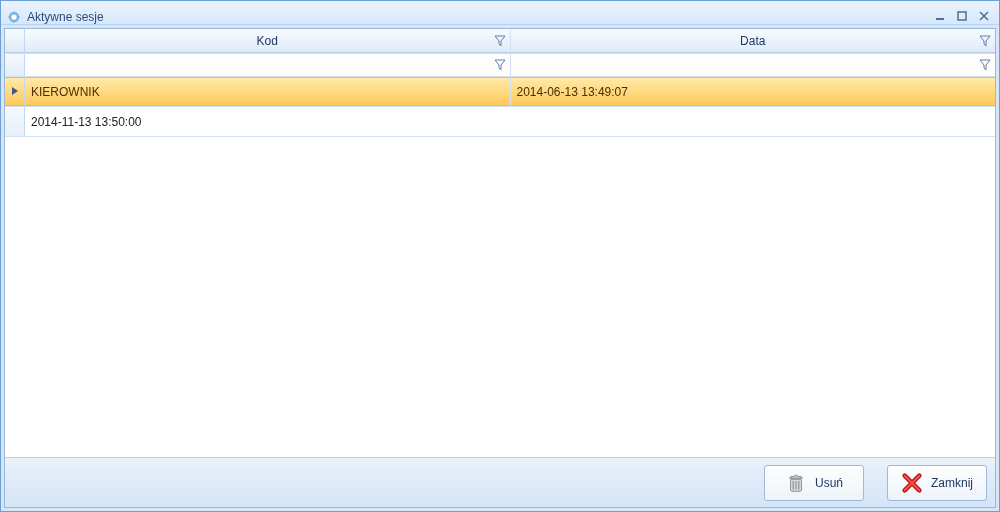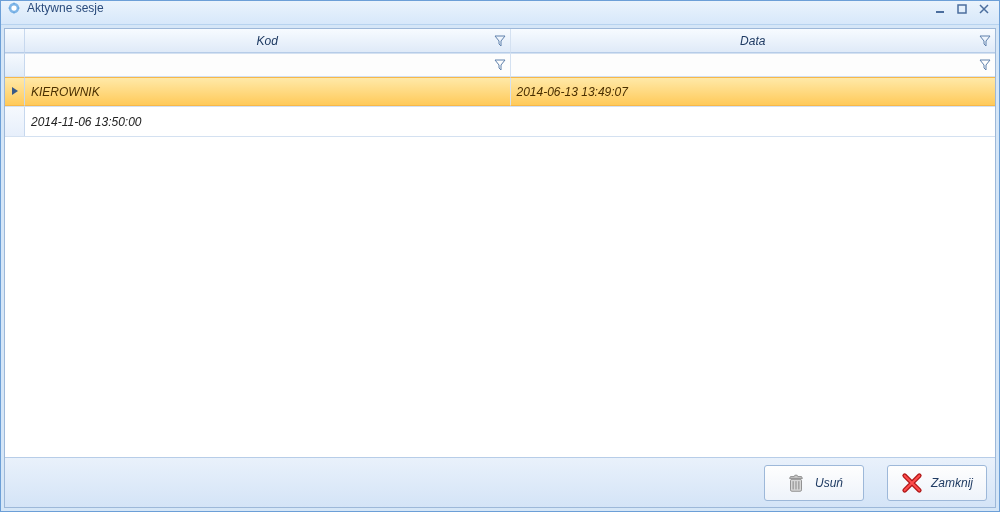--- a/index.html
+++ b/index.html
@@ -16,21 +16,21 @@
     border: 1px solid #6c9fd7;
     background: #d5e6f7;
     display: flex;
     flex-direction: column;
   }
   .titlebar {
     height: 24px;
     background: linear-gradient(#eaf3fc, #d7e8fa);
     border-bottom: 1px solid #b7d3ef;
     display: flex;
-    align-items: flex-start;
+    align-items: flex-end;
     padding: 0 6px;
     color: #2a4b7c;
     font-size: 12px;
     user-select: none;
   }
   .titlebar .app-icon {
     width: 14px; height: 14px;
     margin-right: 6px;
     display: inline-block;
   }
@@ -44,21 +44,20 @@
     font-size: 11px;
   }
   .content-area {
     flex: 1;
     margin: 3px;
     background: #fff;
     border: 1px solid #9db8d9;
     display: flex;
     flex-direction: column;
     overflow: hidden;
-    font-style: italic;
   }
   .grid {
     flex: 1;
     display: flex;
     flex-direction: column;
     overflow: hidden;
   }
   .grid-row {
     display: flex;
     align-items: stretch;
@@ -265,21 +264,21 @@
           <div class="col">
               <span>KIEROWNIK</span>
             </div>
           <div class="col">
               <span>2014-06-13 13:49:07</span>
             </div>
         </div>
         <div class="grid-row data-row">
           <div class="indicator-col"></div>
           <div class="col">
-              <span>2014-11-06 13:50:00</span>
+              <span>2014-11-13 13:50:00</span>
             </div>
         </div>
       </div>
 
     </div>
 
     <div class="footer">
       <div class="btn">
         <span class="icon">
           <svg viewBox="0 0 24 24" width="22" height="22">

